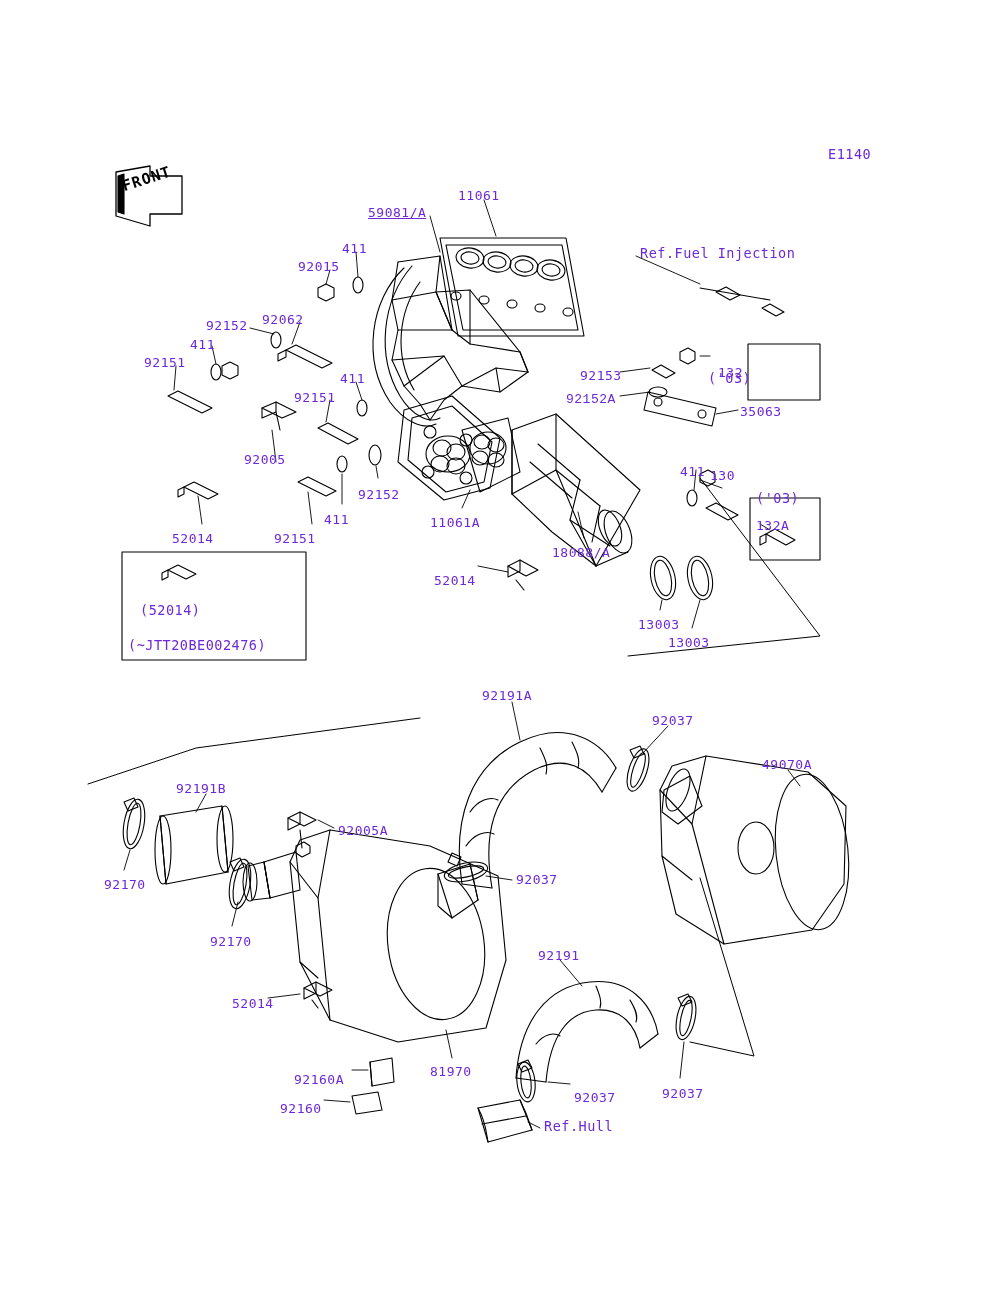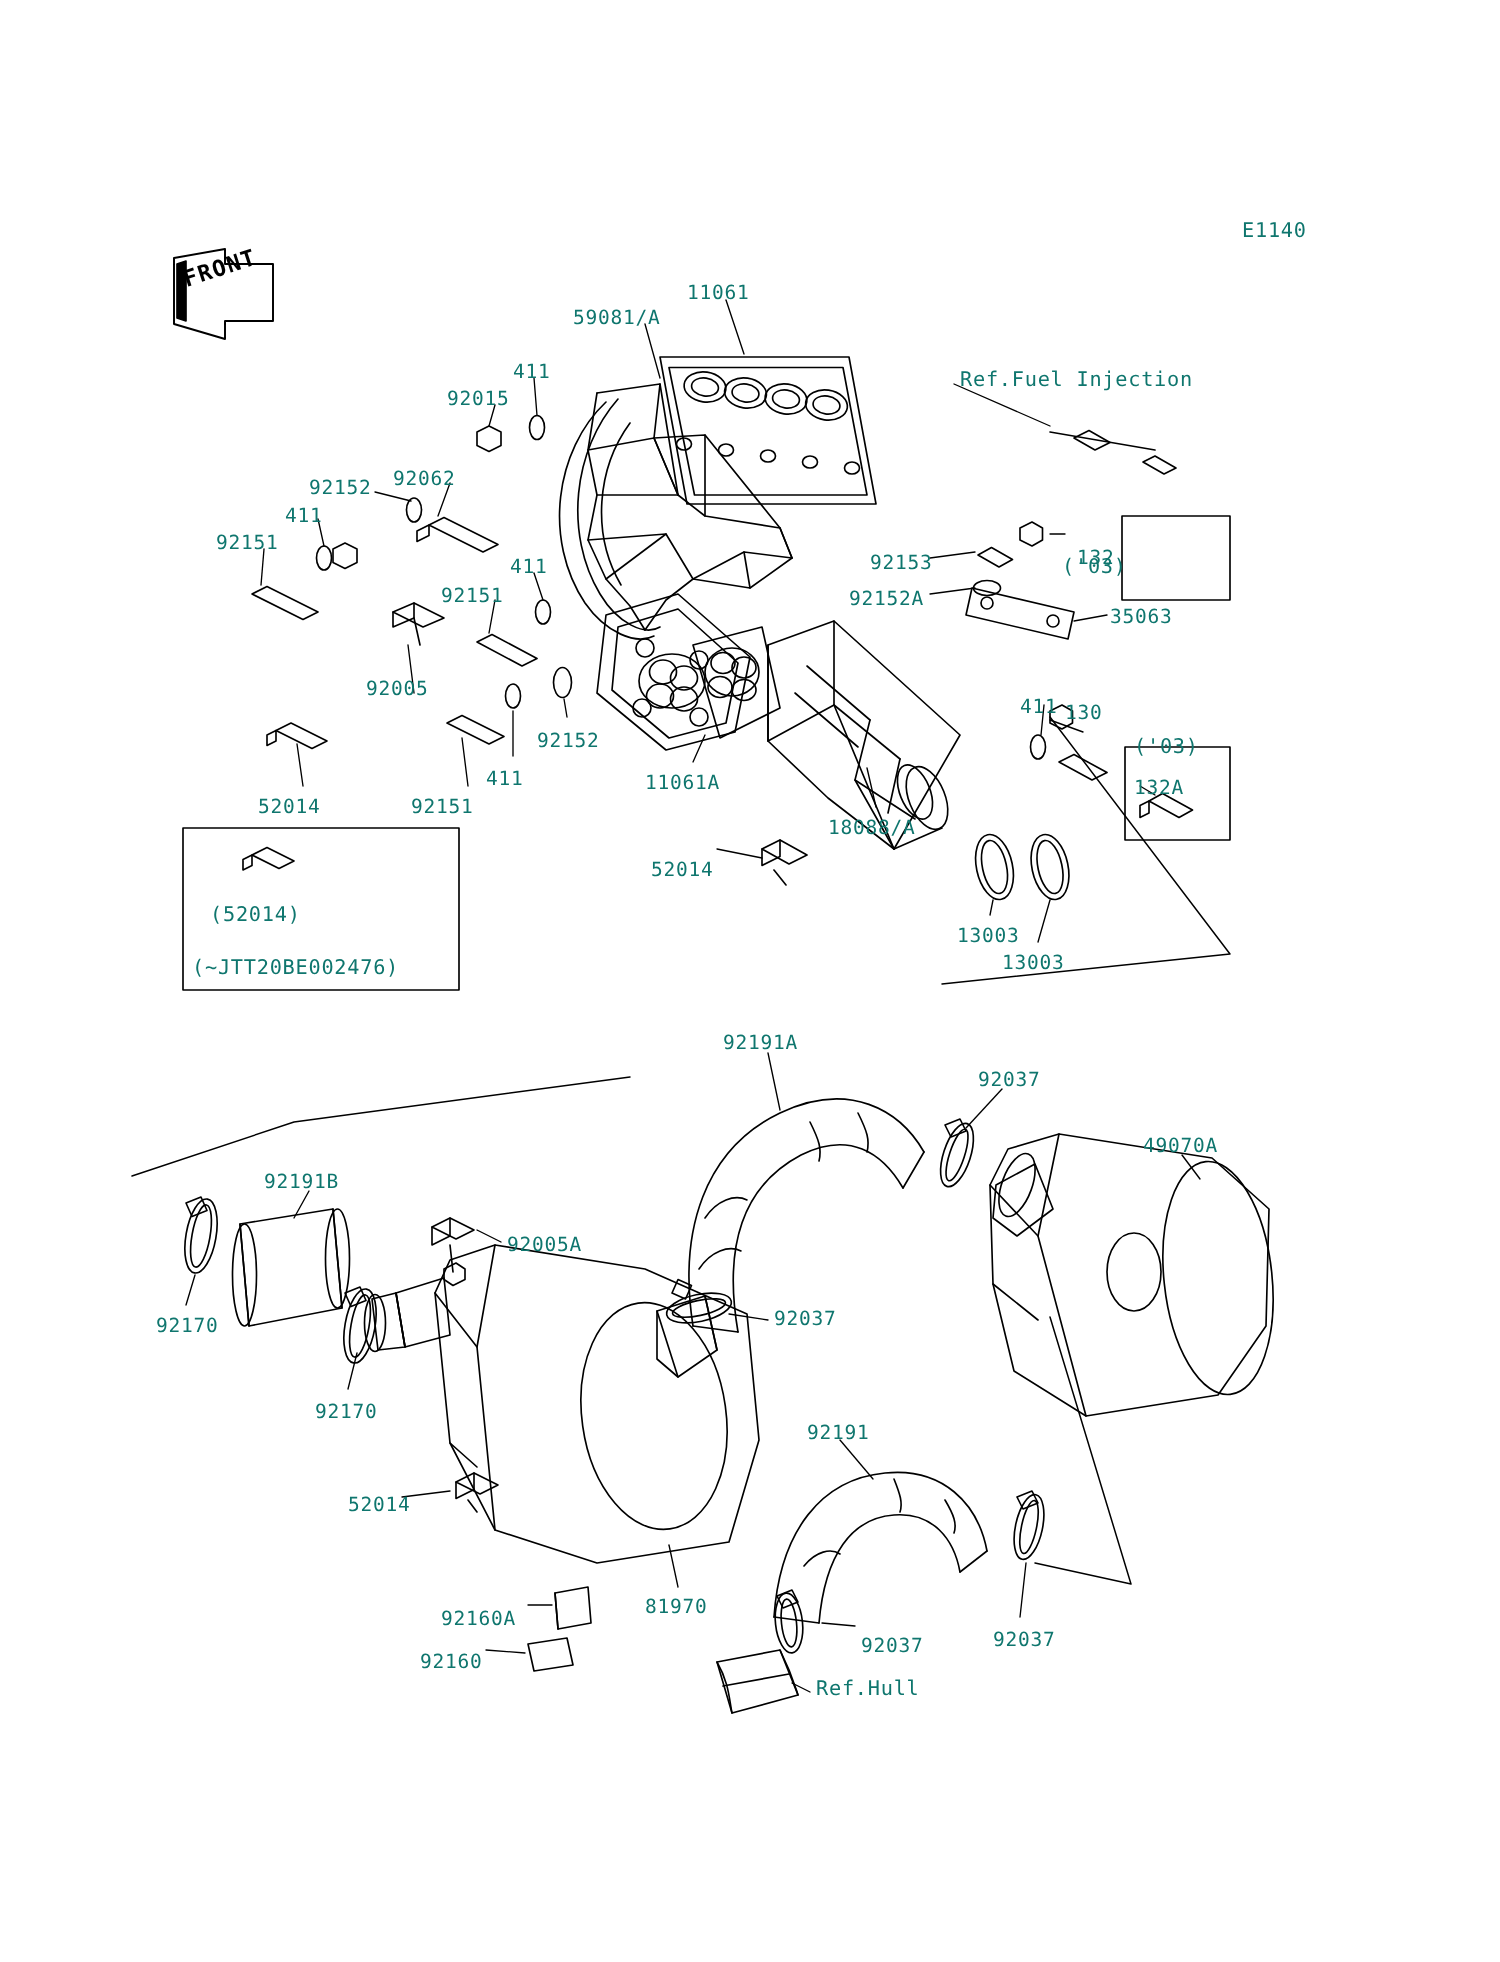--- a/index.html
+++ b/index.html
@@ -26,21 +26,21 @@
     left: 0; top: 0;
     width: 1000px;
     height: 1308px;
   }
   .lbl {
     position: absolute;
     font-family: "DejaVu Sans Mono", monospace;
     font-size: 13.5px;
     letter-spacing: 0.5px;
     white-space: nowrap;
-    color: #0f766e;
+    color: #6d28d9;
   }
   .lbl.code {
     font-size: 13px;
   }
   .front-text {
     position: absolute;
     left: 120px;
     top: 178px;
     font-family: "DejaVu Sans Mono", monospace;
     font-size: 15px;
@@ -397,41 +397,41 @@
   <div class="lbl" style="left:544px; top:1118px;">Ref.Hull</div>
 
   <div class="lbl" style="left:708px; top:370px;">('03)</div>
   <div class="lbl" style="left:756px; top:490px;">('03)</div>
 
   <div class="lbl" style="left:140px; top:602px;">(52014)</div>
   <div class="lbl" style="left:128px; top:637px;">(~JTT20BE002476)</div>
 
   <div id="part-labels">
       <div class="lbl code" style="left: 458px; top: 188px;">11061</div>
-      <div class="lbl code" style="left: 382px; top: 205px;">59081/A</div>
+      <div class="lbl code" style="left: 368px; top: 205px; text-decoration: underline;">59081/A</div>
       <div class="lbl code" style="left: 342px; top: 241px;">411</div>
       <div class="lbl code" style="left: 298px; top: 259px;">92015</div>
       <div class="lbl code" style="left: 206px; top: 318px;">92152</div>
       <div class="lbl code" style="left: 262px; top: 312px;">92062</div>
       <div class="lbl code" style="left: 190px; top: 337px;">411</div>
       <div class="lbl code" style="left: 144px; top: 355px;">92151</div>
       <div class="lbl code" style="left: 340px; top: 371px;">411</div>
       <div class="lbl code" style="left: 294px; top: 390px;">92151</div>
       <div class="lbl code" style="left: 244px; top: 452px;">92005</div>
       <div class="lbl code" style="left: 358px; top: 487px;">92152</div>
       <div class="lbl code" style="left: 324px; top: 512px;">411</div>
       <div class="lbl code" style="left: 274px; top: 531px;">92151</div>
       <div class="lbl code" style="left: 172px; top: 531px;">52014</div>
       <div class="lbl code" style="left: 430px; top: 515px;">11061A</div>
       <div class="lbl code" style="left: 434px; top: 573px;">52014</div>
       <div class="lbl code" style="left: 552px; top: 545px;">18088/A</div>
       <div class="lbl code" style="left: 638px; top: 617px;">13003</div>
       <div class="lbl code" style="left: 668px; top: 635px;">13003</div>
       <div class="lbl code" style="left: 580px; top: 368px;">92153</div>
-      <div class="lbl code" style="left: 566px; top: 392px;">92152A</div>
+      <div class="lbl code" style="left: 566px; top: 392px; font-family: Liberation Mono, monospace;">92152A</div>
       <div class="lbl code" style="left: 718px; top: 365px;">132</div>
       <div class="lbl code" style="left: 740px; top: 404px;">35063</div>
       <div class="lbl code" style="left: 680px; top: 464px;">411</div>
       <div class="lbl code" style="left: 710px; top: 468px;">130</div>
       <div class="lbl code" style="left: 756px; top: 518px;">132A</div>
       <div class="lbl code" style="left: 482px; top: 688px;">92191A</div>
       <div class="lbl code" style="left: 652px; top: 713px;">92037</div>
       <div class="lbl code" style="left: 762px; top: 757px;">49070A</div>
       <div class="lbl code" style="left: 176px; top: 781px; text-align: right;">92191B</div>
       <div class="lbl code" style="left: 338px; top: 823px;">92005A</div>

